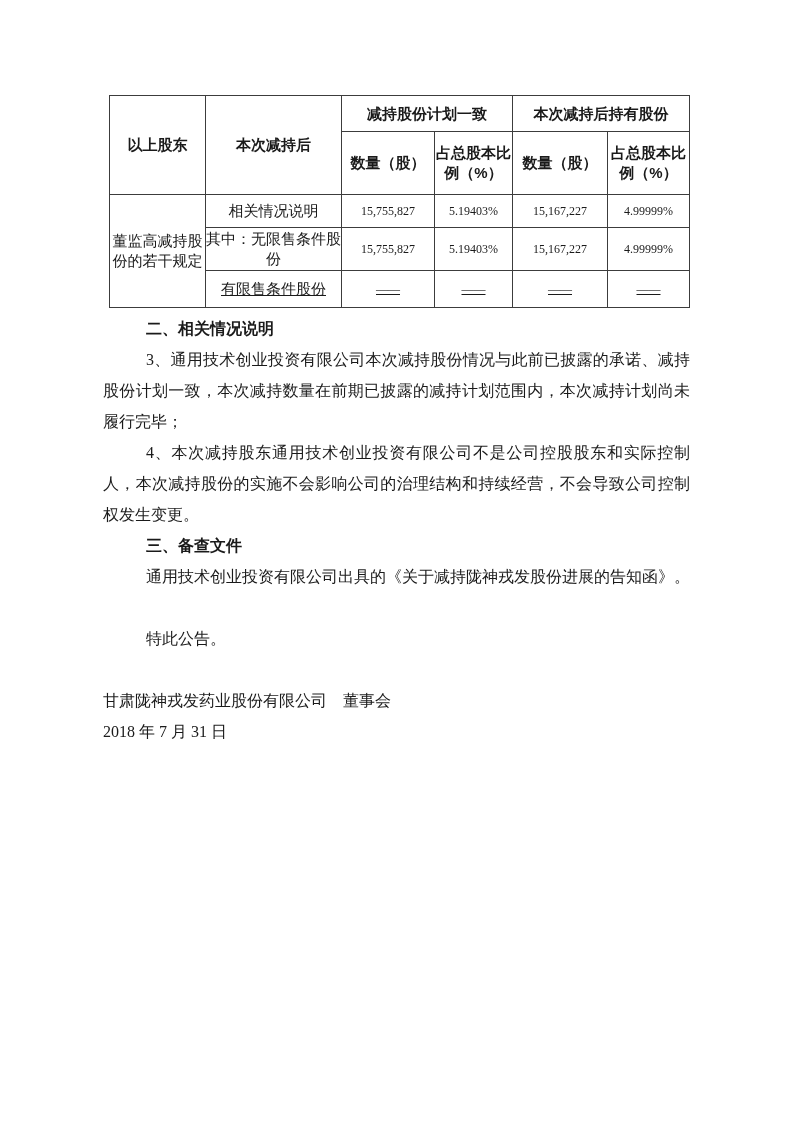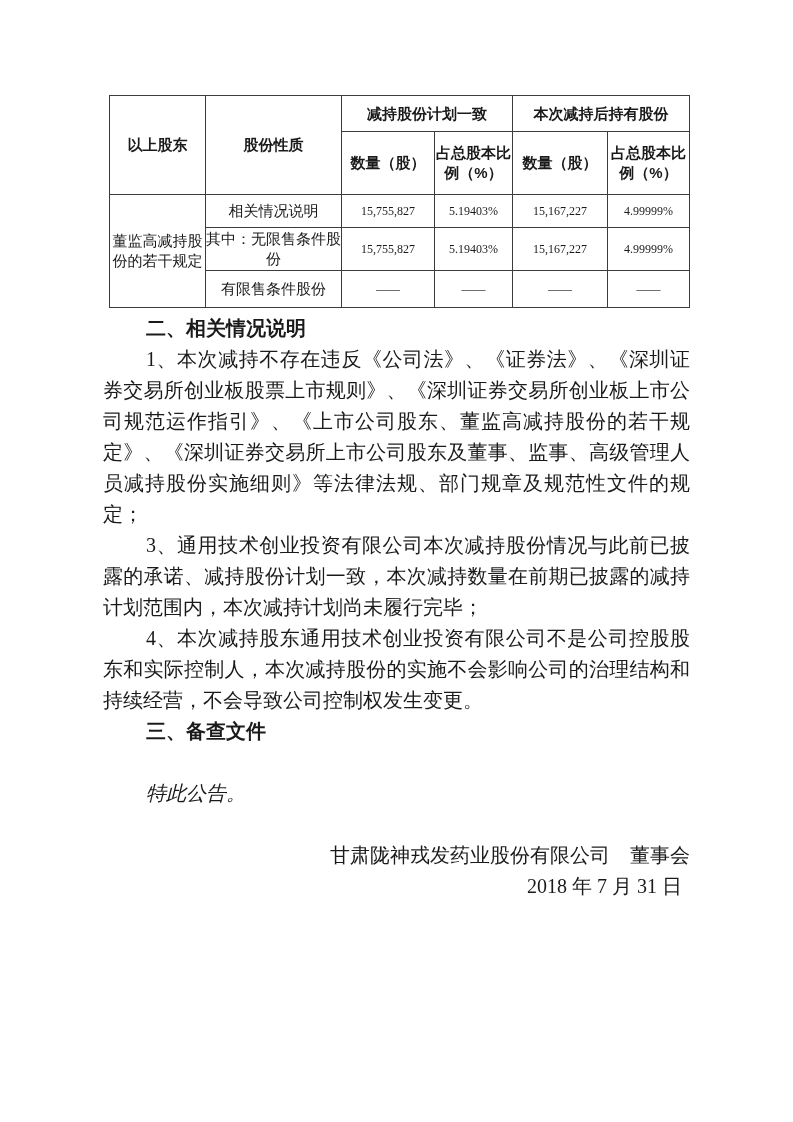--- a/index.html
+++ b/index.html
@@ -41,53 +41,53 @@
   }
   table.holdings th {
     font-weight:bold;
     font-family:"Liberation Sans","DejaVu Sans",sans-serif;
     font-size:15px;
   }
   tr.group-row { height:36px; }
   tr.sub-row   { height:63px; }
   tr.r0 { height:33px; }
   tr.r1 { height:43px; }
-  tr.r2 { height:37px; }
+  tr.r2 { height:37px;text-decoration:underline; }
   th.pct-head { padding:0 14px; }
   td.nature {
     text-align:left;
     padding:0 8px;
   }
   td.num { font-size:12px; }
   td.shareholder { padding:0 8px; }
 
   
   .textblock {
     font-size:16px;
     line-height:31px;
     text-align:justify;
   }
   .textblock p, .textblock h2 {
     margin:0;
     padding:0;
-    font-size:20px;
+    font-size:16px;
     line-height:31px;
   }
   .textblock h2 {
     font-weight:bold;
     font-family:"Liberation Sans","DejaVu Sans",sans-serif;
     text-indent:43px;
     text-align:left;
   }
   .textblock p.indent { text-indent:43px; }
-  p.closing { margin-top:31px; text-align:left;font-style:italic; }
+  p.closing { margin-top:31px; text-align:left; }
   .sig { margin-top:31px; }
   .sig p {
     margin:0;
-    text-align:right;
+    text-align:left;
     text-indent:0;
   }
   .sig .sig-date { padding-right:8px; }
 </style>
 </head>
 <body>
 
 <div class="page">
   <div class="content">
 
@@ -96,21 +96,21 @@
         <col style="width:96px">
           <col style="width:136px">
         <col style="width:93px">
           <col style="width:78px">
         <col style="width:95px">
           <col style="width:82px">
       </colgroup>
       <tbody>
         <tr class="group-row">
           <th rowspan="2">以上股东</th>
-          <th rowspan="2">股份性质</th>
+          <th rowspan="2">本次减持后</th>
           <th colspan="2">减持股份计划一致</th>
           <th colspan="2">本次减持后持有股份</th>
         </tr>
         <tr class="sub-row">
           <th>数量（股）</th>
           <th class="pct-head">占总股本比例（%）</th>
           <th>数量（股）</th>
           <th class="pct-head">占总股本比例（%）</th>
         </tr>
         <tr class="r0">
@@ -133,24 +133,24 @@
           <td class="num">——</td>
           <td class="num">——</td>
           <td class="num">——</td>
           <td class="num">——</td>
         </tr>
       </tbody>
     </table>
 
     <div class="textblock">
       <h2>二、相关情况说明</h2>
-      <p class="indent">1、本次减持不存在违反《公司法》、《证券法》、《深圳证券交易所创业板股票上市规则》、《深圳证券交易所创业板上市公司规范运作指引》、《上市公司股东、董监高减持股份的若干规定》、《深圳证券交易所上市公司股东及董事、监事、高级管理人员减持股份实施细则》等法律法规、部门规章及规范性文件的规定；</p>
       <p class="indent">3、通用技术创业投资有限公司本次减持股份情况与此前已披露的承诺、减持股份计划一致，本次减持数量在前期已披露的减持计划范围内，本次减持计划尚未履行完毕；</p>
       <p class="indent">4、本次减持股东通用技术创业投资有限公司不是公司控股股东和实际控制人，本次减持股份的实施不会影响公司的治理结构和持续经营，不会导致公司控制权发生变更。</p>
       <h2>三、备查文件</h2>
+      <p class="indent">通用技术创业投资有限公司出具的《关于减持陇神戎发股份进展的告知函》。</p>
       <p class="indent closing">特此公告。</p>
       <div class="sig">
         <p class="sig-company">甘肃陇神戎发药业股份有限公司　董事会</p>
         <p class="sig-date">2018 年 7 月 31 日</p>
       </div>
     </div>
 
   </div>
 </div>
 

